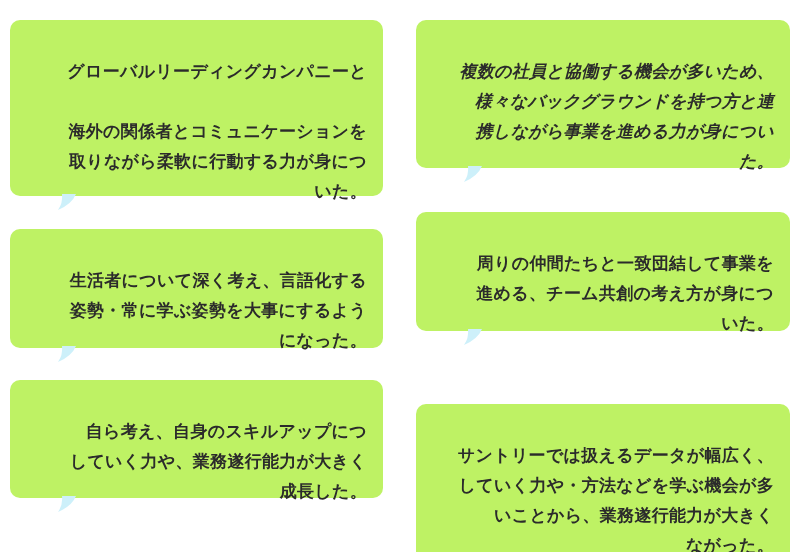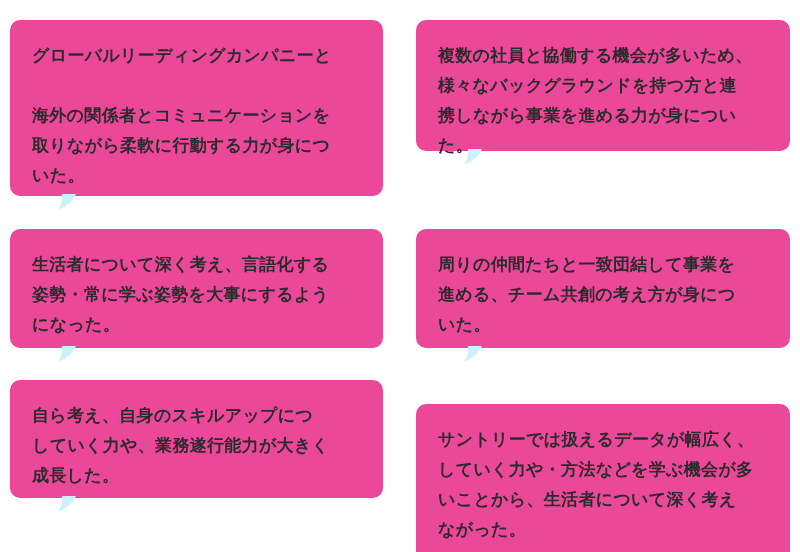--- a/index.html
+++ b/index.html
@@ -9,24 +9,25 @@
     }
     body {
       width: 800px;
       height: 552px;
       position: relative;
       overflow: hidden;
       font-family: "DejaVu Sans", "Liberation Sans", sans-serif;
     }
     .bubble {
       position: absolute;
-      background: #ec4899;
+      background: #bef264;
       border-radius: 10px;
       box-sizing: border-box;
-      padding: 20px 16px 0 22px;
+      padding: 36px 16px 0 22px;
+      text-align: right;
     }
     .bubble .text {
       margin: 0;
       font-size: 17px;
       font-weight: bold;
       line-height: 30px;
       color: #2b2b2b;
       letter-spacing: 0.3px;
       word-break: break-all;
     }
@@ -52,21 +53,21 @@
     <span>取りながら柔軟に行動する力が身につ</span><br>
     <span>いた。</span>
   </p>
   <div class="tail">
     <svg width="18" height="16" viewBox="0 0 18 16">
         <path d="M4 0 L18 0 Q14 10 0 16 Q5 9 4 0 Z" fill="#cdf0fa"></path>
       </svg>
   </div>
 </div>
 
-<div class="bubble right" style="top:20px;height:131px;">
+<div class="bubble right" style="top:20px;height:148px;font-style:italic;">
   <p class="text">
     <span>複数の社員と協働する機会が多いため、</span><br>
     <span>様々なバックグラウンドを持つ方と連</span><br>
     <span>携しながら事業を進める力が身につい</span><br>
     <span>た。</span>
   </p>
   <div class="tail">
     <svg width="18" height="16" viewBox="0 0 18 16">
         <path d="M4 0 L18 0 Q14 10 0 16 Q5 9 4 0 Z" fill="#cdf0fa"></path>
       </svg>
@@ -79,21 +80,21 @@
     <span>姿勢・常に学ぶ姿勢を大事にするよう</span><br>
     <span>になった。</span>
   </p>
   <div class="tail">
     <svg width="18" height="16" viewBox="0 0 18 16">
         <path d="M4 0 L18 0 Q14 10 0 16 Q5 9 4 0 Z" fill="#cdf0fa"></path>
       </svg>
   </div>
 </div>
 
-<div class="bubble right" style="top:229px;height:119px;">
+<div class="bubble right" style="top:212px;height:119px;">
   <p class="text">
     <span>周りの仲間たちと一致団結して事業を</span><br>
     <span>進める、チーム共創の考え方が身につ</span><br>
     <span>いた。</span>
   </p>
   <div class="tail">
     <svg width="18" height="16" viewBox="0 0 18 16">
         <path d="M4 0 L18 0 Q14 10 0 16 Q5 9 4 0 Z" fill="#cdf0fa"></path>
       </svg>
   </div>
@@ -109,21 +110,21 @@
     <svg width="18" height="16" viewBox="0 0 18 16">
         <path d="M4 0 L18 0 Q14 10 0 16 Q5 9 4 0 Z" fill="#cdf0fa"></path>
       </svg>
   </div>
 </div>
 
 <div class="bubble right" style="top:388px;height:180px;margin-top:16px;">
   <p class="text">
     <span>サントリーでは扱えるデータが幅広く、</span><br>
     <span>していく力や・方法などを学ぶ機会が多</span><br>
-    <span>いことから、生活者について深く考え</span><br>
+    <span>いことから、業務遂行能力が大きく</span><br>
     <span>ながった。</span>
   </p>
   <div class="tail">
     <svg width="18" height="16" viewBox="0 0 18 16">
         <path d="M4 0 L18 0 Q14 10 0 16 Q5 9 4 0 Z" fill="#cdf0fa"></path>
       </svg>
   </div>
 </div>
 
 </body></html>

